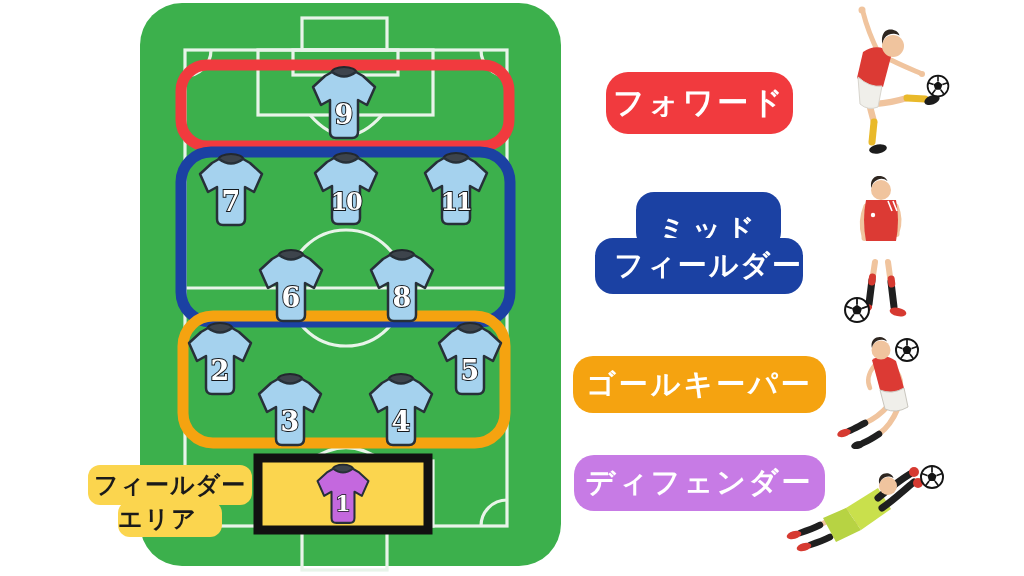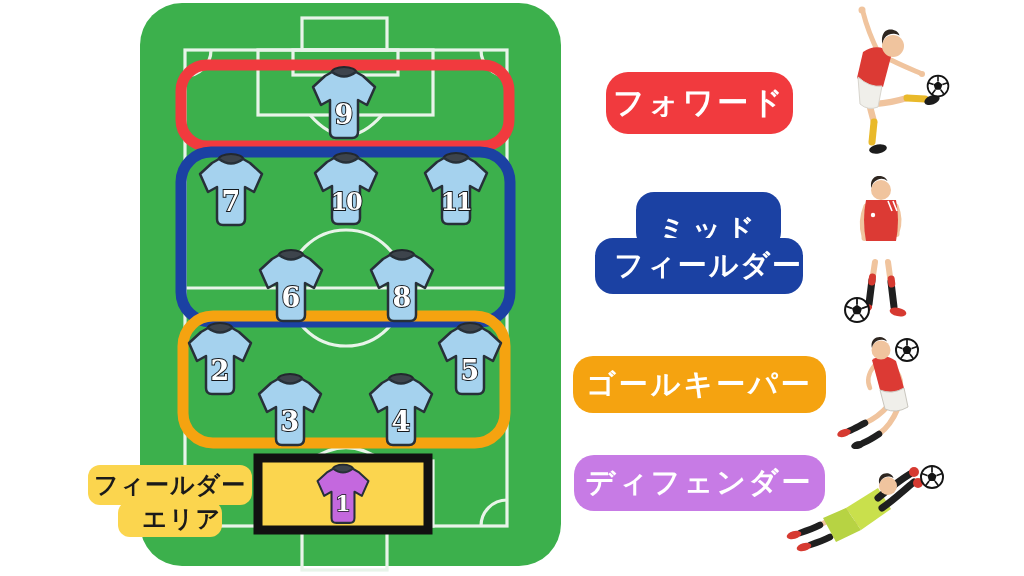--- a/index.html
+++ b/index.html
@@ -17,21 +17,21 @@
   .legend-goalkeeper{left:574px;top:455px;width:251px;height:56px;border-radius:20px;font-size:29px;}
   .mid-label{position:absolute;left:595px;top:192px;width:208px;height:102px;color:#fff;font-weight:bold;}
   .mid-top{position:absolute;left:41px;top:0;width:145px;height:58px;border-radius:18px;
            display:flex;align-items:flex-end;justify-content:center;font-size:29px;letter-spacing:4px;font-family:Liberation Serif, serif;}
   .mid-bottom{position:absolute;left:0;top:46px;width:208px;height:56px;border-radius:18px;
            display:flex;align-items:center;justify-content:flex-end;font-size:29px;letter-spacing:2px;}
   .pen-label{position:absolute;left:88px;top:465px;width:164px;height:76px;font-weight:bold;color:#1a1a1a;}
   .pen-top{position:absolute;left:0;top:0;width:164px;height:40px;border-radius:12px;
            display:flex;align-items:center;justify-content:center;font-size:24px;letter-spacing:1px;}
   .pen-bottom{position:absolute;left:30px;top:36px;width:104px;height:36px;border-radius:12px;
-           display:flex;align-items:center;justify-content:flex-end;font-size:24px;letter-spacing:2px;}
+           display:flex;align-items:center;justify-content:flex-start;font-size:24px;letter-spacing:2px;}
   .illu{position:absolute;}
   .limb{fill:none;stroke-linecap:round;}
 </style>
 </head>
 <body>
 
 <div class="canvas">
 
   <svg width="0" height="0" style="position:absolute" aria-hidden="true">
     <defs>

